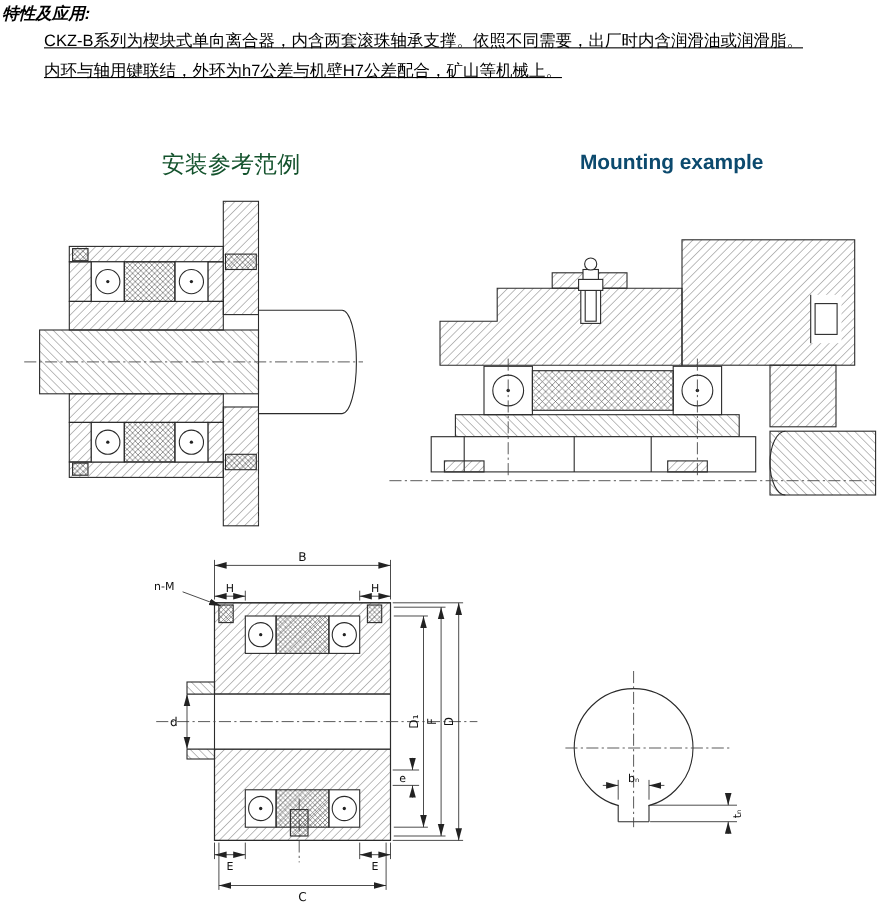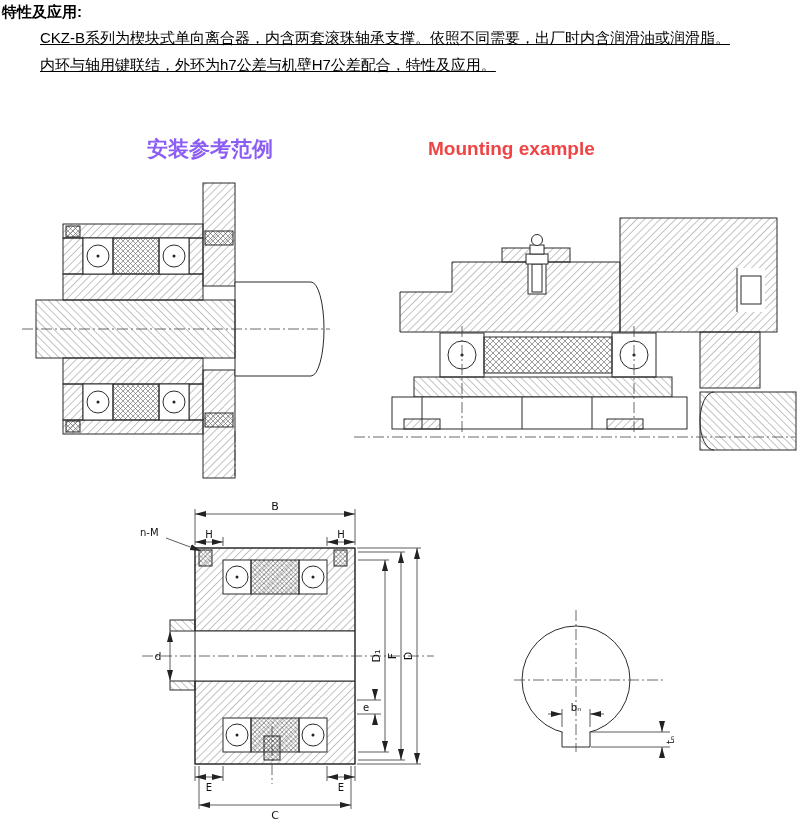--- a/index.html
+++ b/index.html
@@ -1,24 +1,24 @@
 <!DOCTYPE html>
 <html><head>
 <meta charset="utf-8">
 <style>
   html,body{margin:0;padding:0;background:#fff;}
   .page{position:relative;width:800px;height:825px;background:#ffffff;overflow:hidden;
         font-family:"Liberation Sans","DejaVu Sans",sans-serif;color:#000;}
-  .sec-title{position:absolute;left:2px;top:3px;font-size:15px;font-weight:bold;white-space:nowrap;}
+  .sec-title{position:absolute;left:2px;top:3px;font-size:15px;font-weight:bold;white-space:nowrap;font-style:italic;}
   .para{position:absolute;left:40px;top:24px;font-size:15px;line-height:27px;}
   .para div{white-space:nowrap;text-decoration:underline;}
   .h-cn{position:absolute;left:100px;top:135px;width:220px;text-align:center;
-        font-size:21px;font-weight:bold;color:#8b5cf6;}
-  .h-en{position:absolute;left:428px;top:138px;width:266px;text-align:left;
-        font-size:19px;font-weight:bold;color:#ef4444;}
+        font-size:21px;font-weight:normal;color:#14532d;}
+  .h-en{position:absolute;left:428px;top:138px;width:266px;text-align:right;
+        font-size:19px;font-weight:bold;color:#0c4a6e;}
   svg.draw{position:absolute;}
   #svg-install{left:18px;top:176px;}
   #svg-mount{left:352px;top:200px;}
   #svg-section{left:138px;top:498px;}
   #svg-keyway{left:498px;top:606px;}
   .ln{stroke:#2b2b2b;stroke-width:1;fill:none;}
   .sld{fill:#ffffff;stroke:#2b2b2b;stroke-width:1;}
   .hs{stroke:#2b2b2b;stroke-width:1;}
   .cl{stroke:#444;stroke-width:0.8;fill:none;stroke-dasharray:11 3 2 3;}
   .dim{stroke:#333;stroke-width:0.8;fill:none;}
@@ -27,21 +27,21 @@
 </style>
 </head>
 <body>
 
 <div class="page">
 
   <div class="sec-title">特性及应用:</div>
 
   <div class="para">
     <div>CKZ-B系列为楔块式单向离合器，内含两套滚珠轴承支撑。依照不同需要，出厂时内含润滑油或润滑脂。</div>
-    <div>内环与轴用键联结，外环为h7公差与机壁H7公差配合，特性及应用。</div>
+    <div>内环与轴用键联结，外环为h7公差与机壁H7公差配合，矿山等机械上。</div>
   </div>
 
   <div class="h-cn">安装参考范例</div>
   <div class="h-en">Mounting example</div>
 
   <svg id="svg-install" class="draw" width="320" height="312" viewBox="0 0 320 312">
     <defs>
       <pattern id="hA" width="5.5" height="5.5" patternUnits="userSpaceOnUse" patternTransform="rotate(45)">
         <line x1="0" y1="0" x2="0" y2="5.5" stroke="#606060" stroke-width="0.75"></line>
       </pattern>

